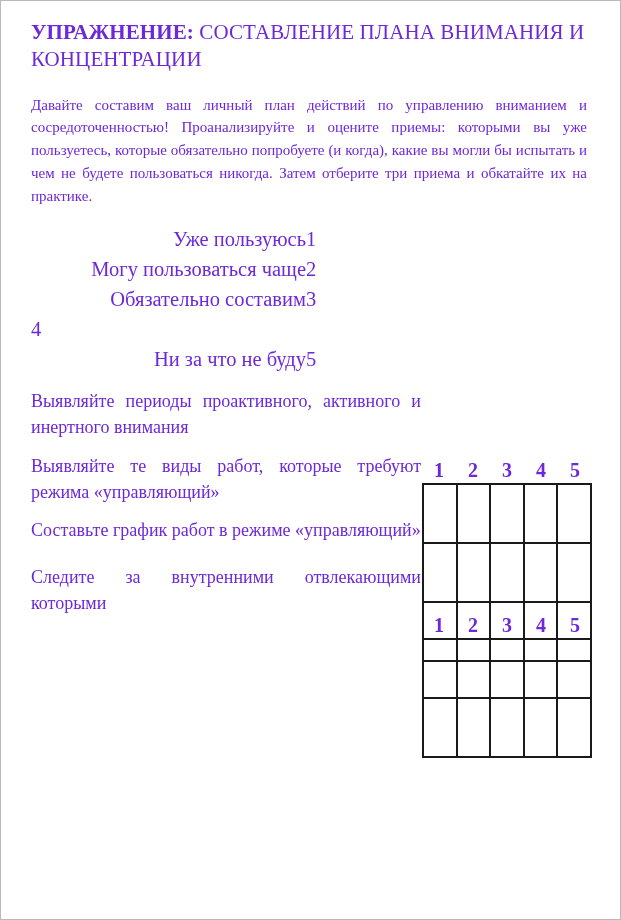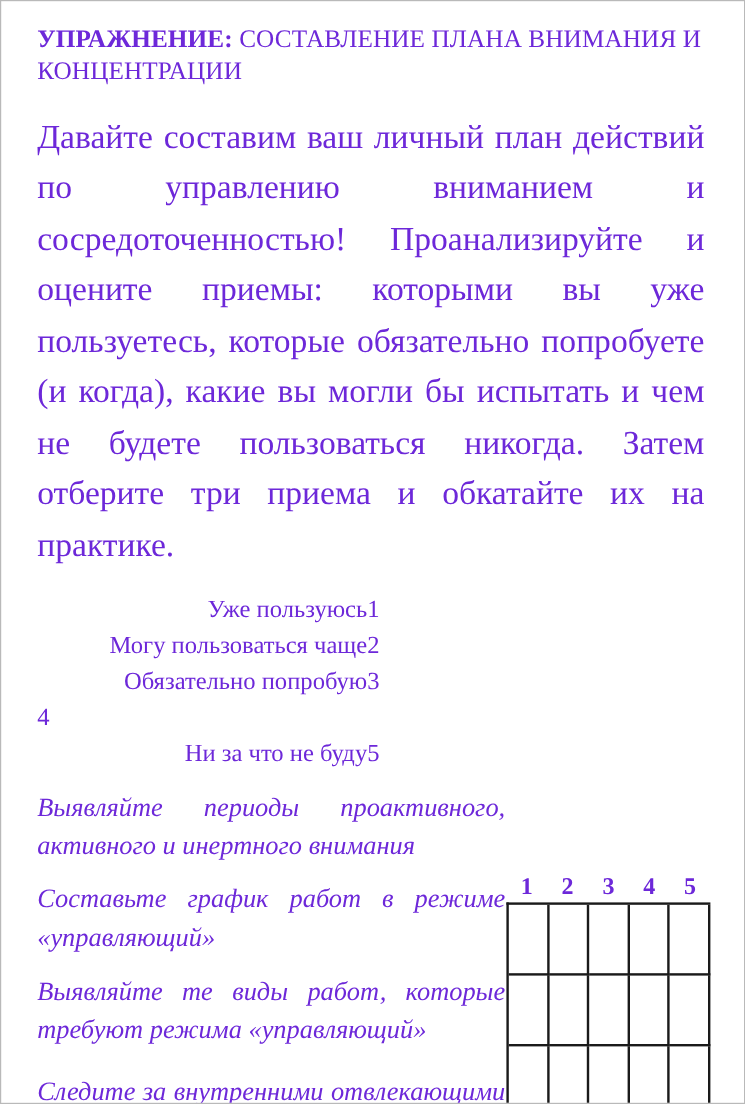--- a/index.html
+++ b/index.html
@@ -34,21 +34,21 @@
     letter-spacing: 0.1px;
     margin: 0 0 20px 0;
     font-weight: 400;
   }
   .doc-title .strong {
     font-weight: 700;
   }
 
   
   .intro {
-    font-size: 28px;
+    font-size: 15px;
     line-height: 1.52;
     text-align: justify;
     margin: 0 0 16px 0;
     width: 556px;
   }
 
   
   .scale-list {
     margin: 0 0 14px 0;
     padding: 0;
@@ -77,26 +77,25 @@
   .section-heading {
     font-weight: 700;
     font-size: 20.5px;
     line-height: 1.46;
     text-align: justify;
     text-align-last: left;
     margin: 0 0 12px 0;
   }
 
   .item {
-    font-size: 22px;
+    font-size: 18px;
     line-height: 1.46;
     text-align: justify;
     text-align-last: left;
     margin: 0 0 12px 0;
-    font-style: italic;
   }
   .item:last-child {
     margin-bottom: 0;
   }
 
   .col-left {
     width: 390px;
   }
 
   
@@ -157,37 +156,37 @@
     <div class="scale-list">
       <div class="scale-row">
         <span class="scale-label">Уже пользуюсь</span>
         <span class="scale-value">1</span>
       </div>
       <div class="scale-row">
         <span class="scale-label">Могу пользоваться чаще</span>
         <span class="scale-value">2</span>
       </div>
       <div class="scale-row">
-        <span class="scale-label">Обязательно попробую</span>
+        <span class="scale-label">Обязательно составим</span>
         <span class="scale-value">3</span>
       </div>
       <div class="scale-row">
         <span class="scale-value">4</span>
       </div>
       <div class="scale-row">
         <span class="scale-label">Ни за что не буду</span>
         <span class="scale-value">5</span>
       </div>
     </div>
 
     <div class="section section-one">
       <div class="col-left">
         <p class="item">Выявляйте периоды проактивного, активного и инертного внимания</p>
+        <p class="item">Выявляйте те виды работ, которые требуют режима «управляющий»</p>
         <p class="item">Составьте график работ в режиме «управляющий»</p>
-        <p class="item">Выявляйте те виды работ, которые требуют режима «управляющий»</p>
       </div>
 
       <div id="grid-one" class="grid-wrap">
         <div class="grid-header">
           <span class="gh">1</span>
           <span class="gh">2</span>
           <span class="gh">3</span>
           <span class="gh">4</span>
           <span class="gh">5</span>
         </div>

